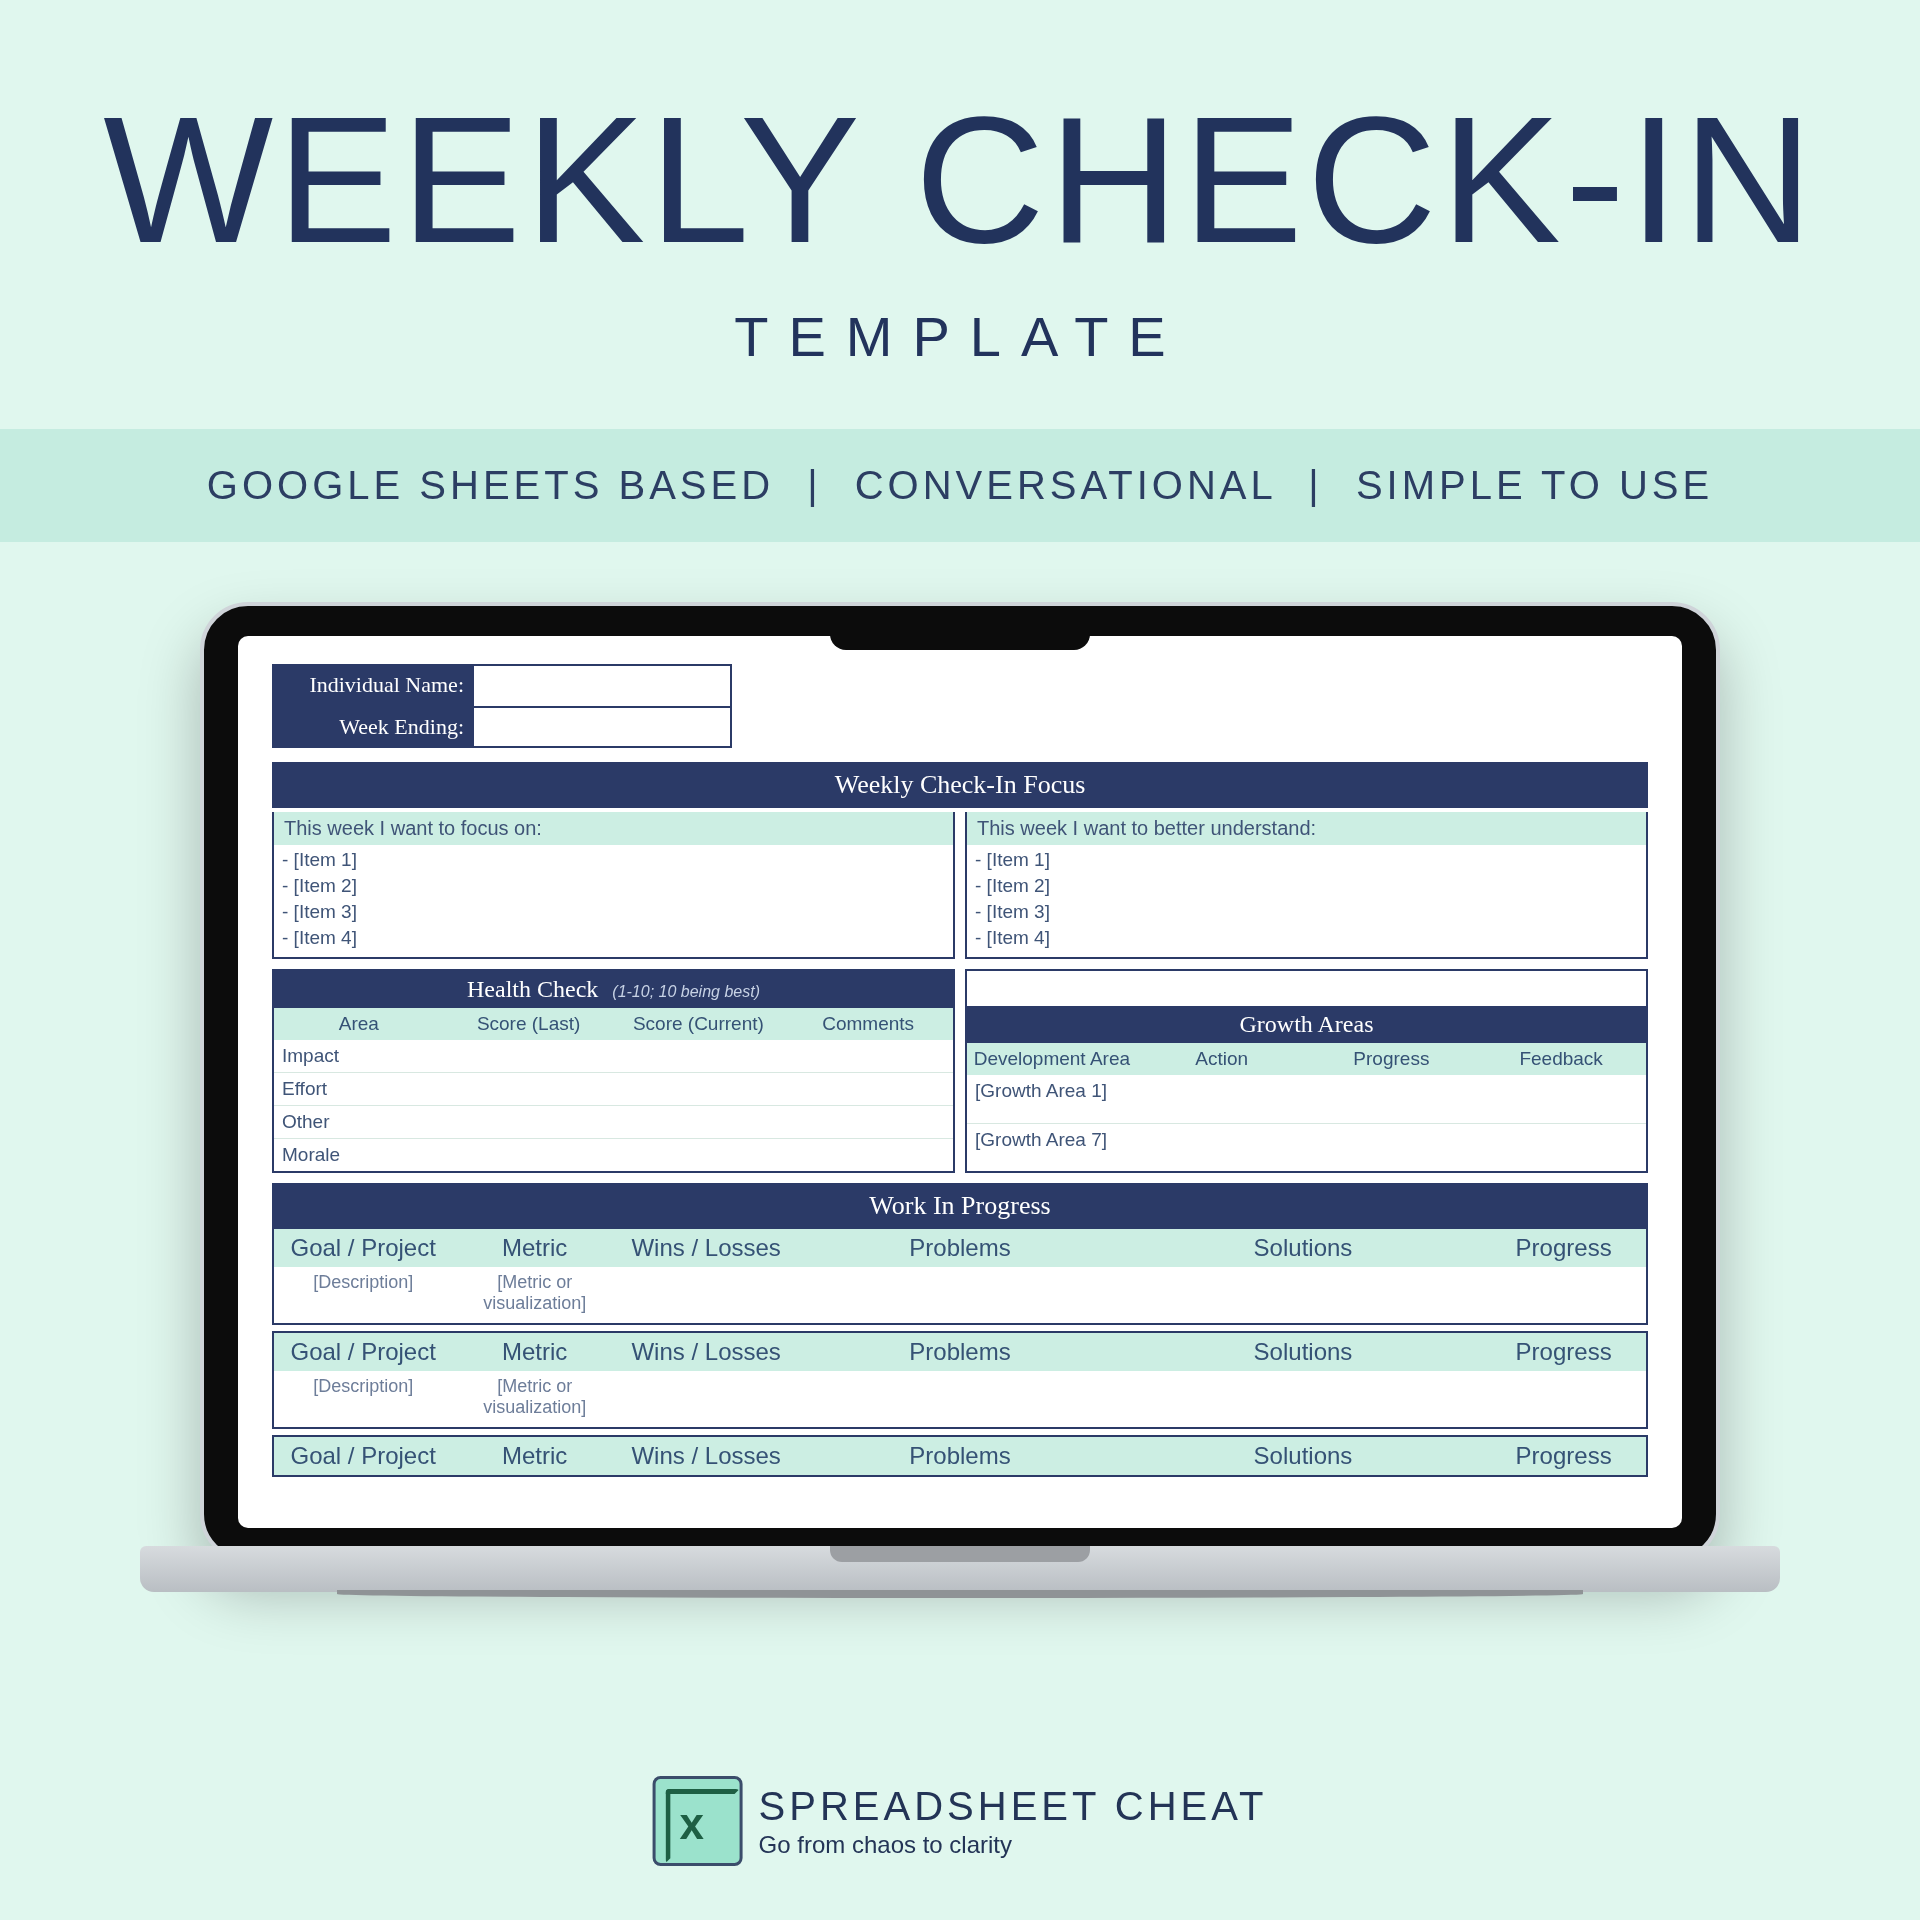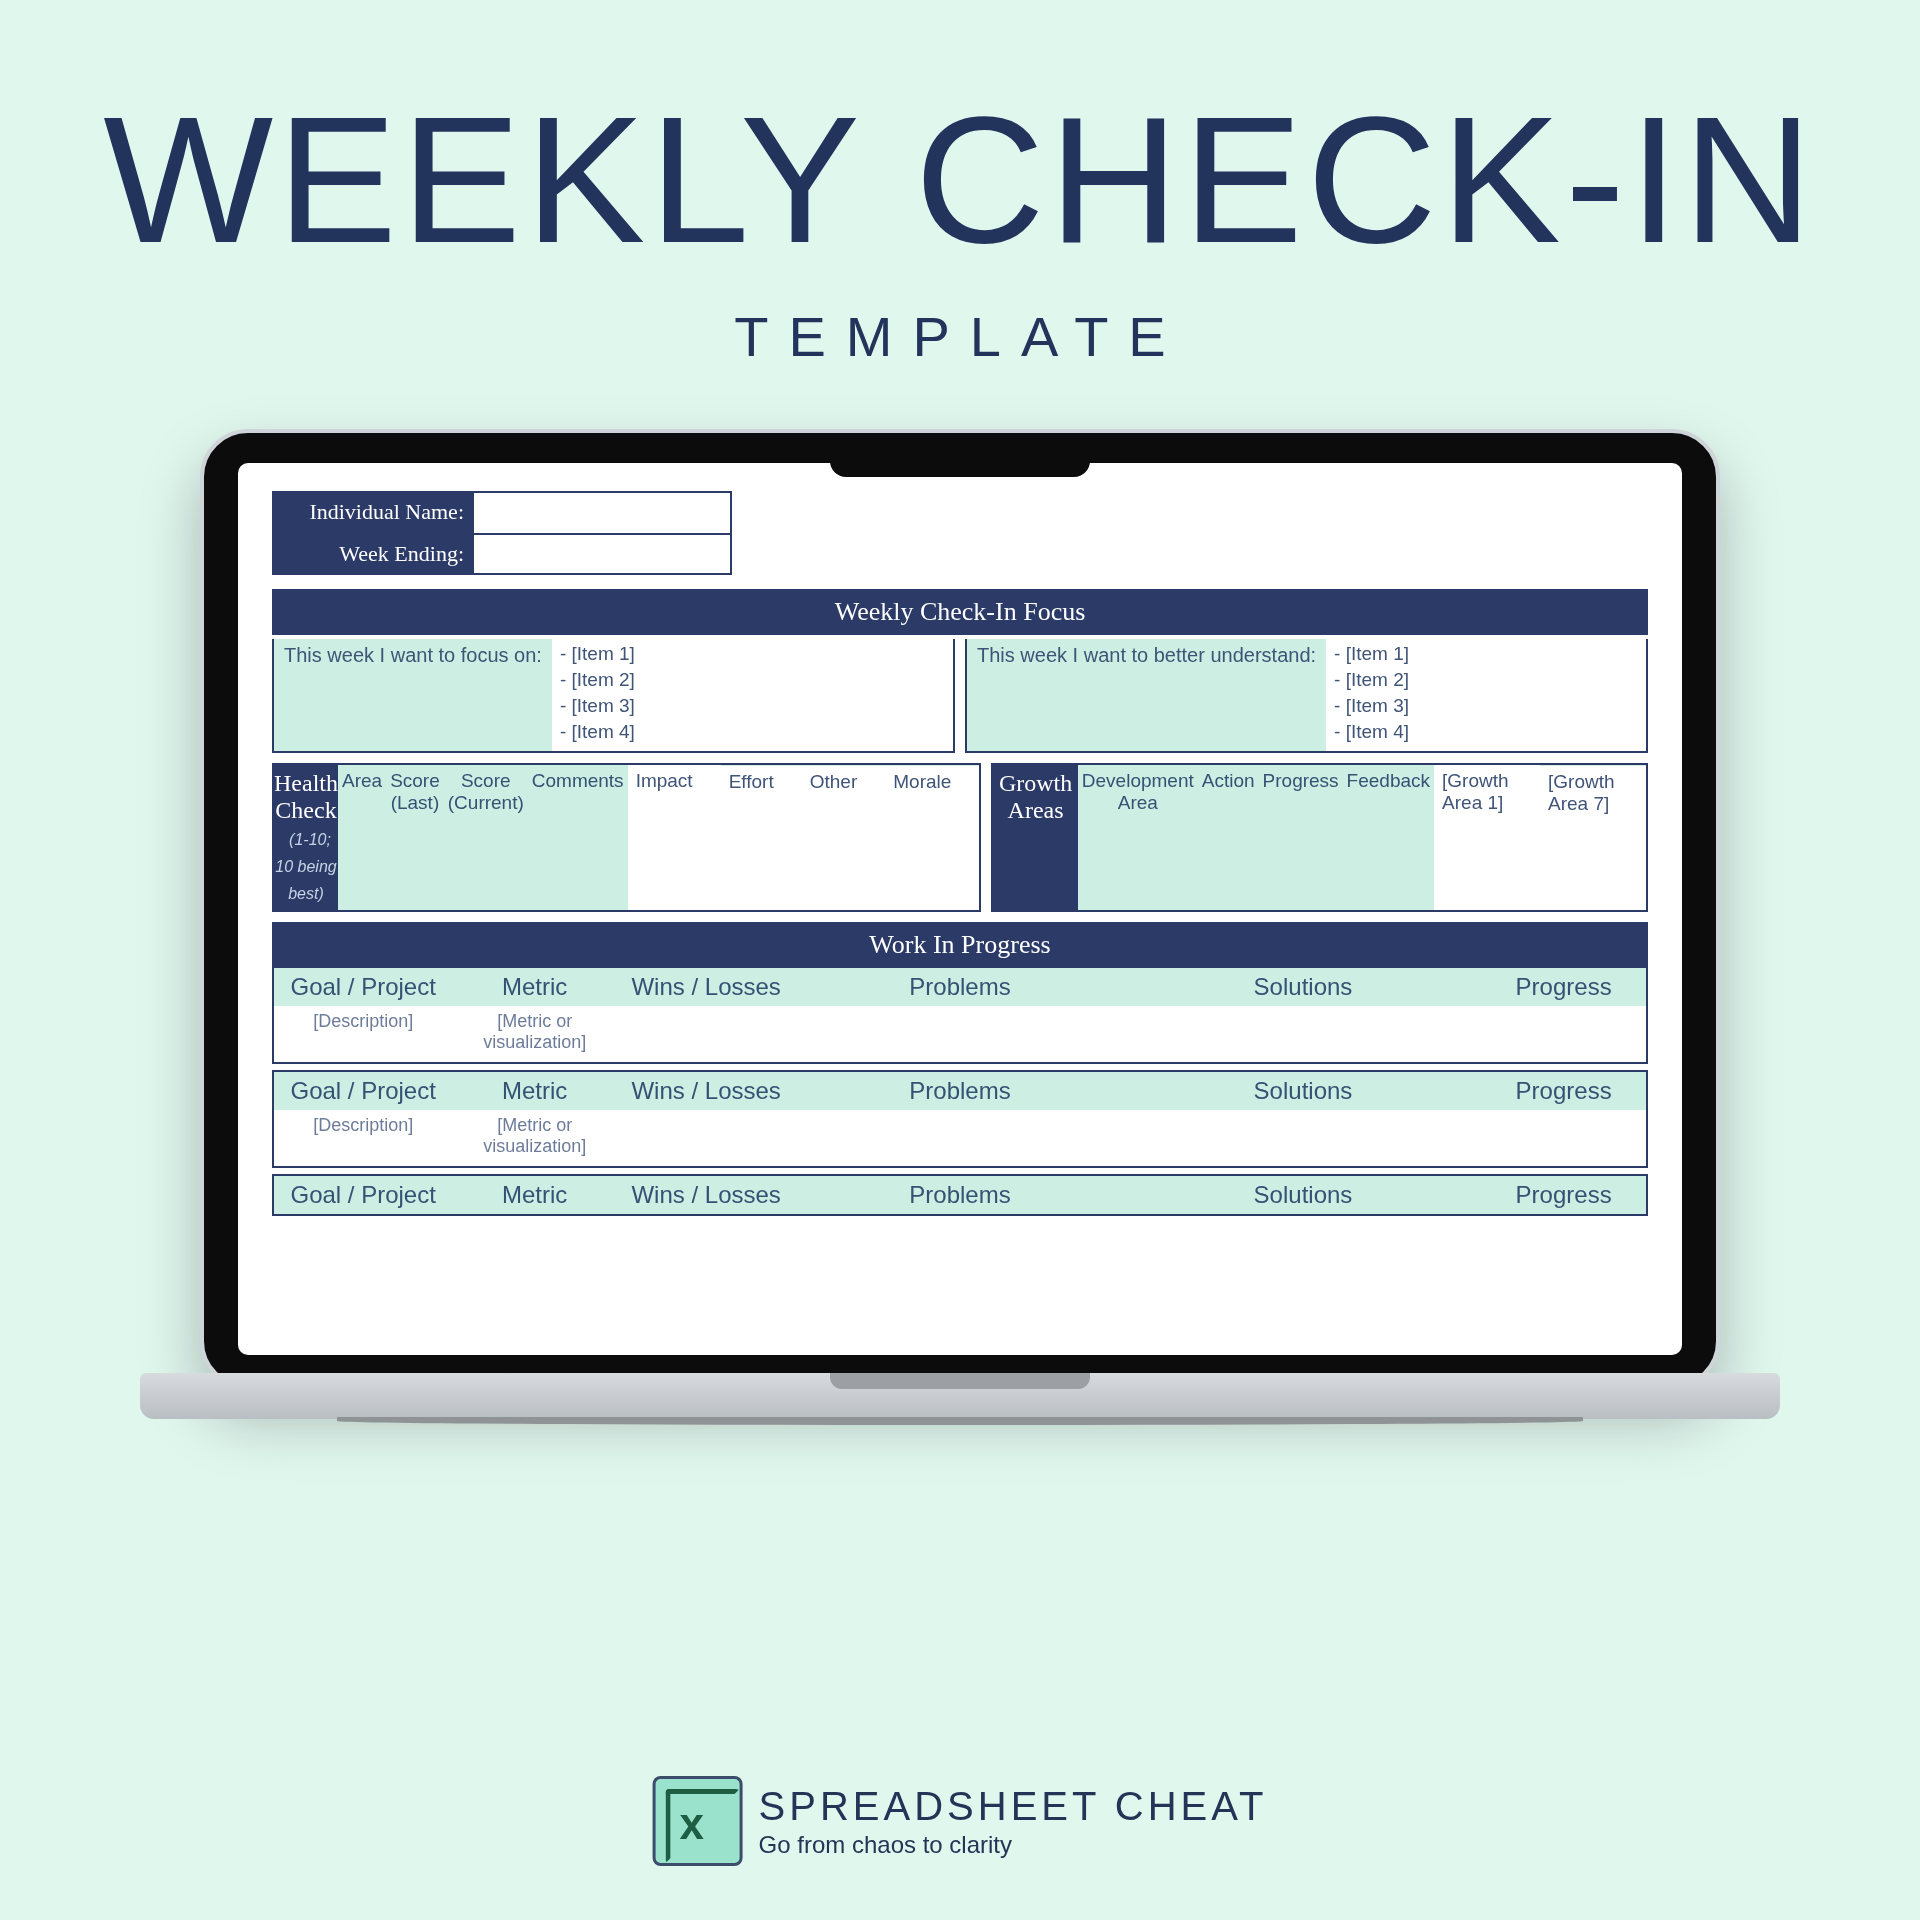--- a/index.html
+++ b/index.html
@@ -129,21 +129,21 @@
   .field-input { flex: 1; background: #fff; }
 
   .sec-title {
     text-align: center;
     padding: 6px 0;
     font-size: 26px;
     border: 2px solid #2b3a67;
   }
 
   .two-col { display: flex; gap: 10px; margin-top: 4px; }
-  .col { flex: 1; border: 2px solid #2b3a67; border-top: none; display: flex; flex-direction: row; justify-content: flex-end; }
+  .col { flex: 1; border: 2px solid #2b3a67; border-top: none; display: flex; flex-direction: column; justify-content: flex-end; }
   .col-head { padding: 5px 10px; font-size: 20px; }
   .col-body { flex: 1; padding: 2px 8px 6px 8px; }
   .item-line { font-size: 19px; padding: 2px 0; }
 
   .tbl { display: flex; }
   .tbl > div { flex: 1; text-align: center; padding: 5px 4px; font-size: 19px; }
   .tbl.head > div { color: #355275; font-weight: 500; }
   .row-line { border-top: 1px solid #d8e8e1; }
   .left { text-align: left !important; padding-left: 8px !important; }
 
@@ -201,20 +201,27 @@
 </style>
 </head>
 <body>
 
 <div class="page">
   <div class="hero">
     <h1>WEEKLY CHECK-IN</h1>
     <h2>TEMPLATE</h2>
   </div>
 
+  <div class="feature-bar">
+    <span>GOOGLE SHEETS BASED</span>
+    <span class="sep">|</span>
+    <span>CONVERSATIONAL</span>
+    <span class="sep">|</span>
+    <span>SIMPLE TO USE</span>
+  </div>
 
   <div class="laptop-wrap">
     <div class="laptop-bezel">
       <div class="notch"></div>
       <div class="screen">
         <div class="ss">
 
           <div class="field-block">
             <div class="field-row">
               <div class="field-label script">Individual Name:</div>

